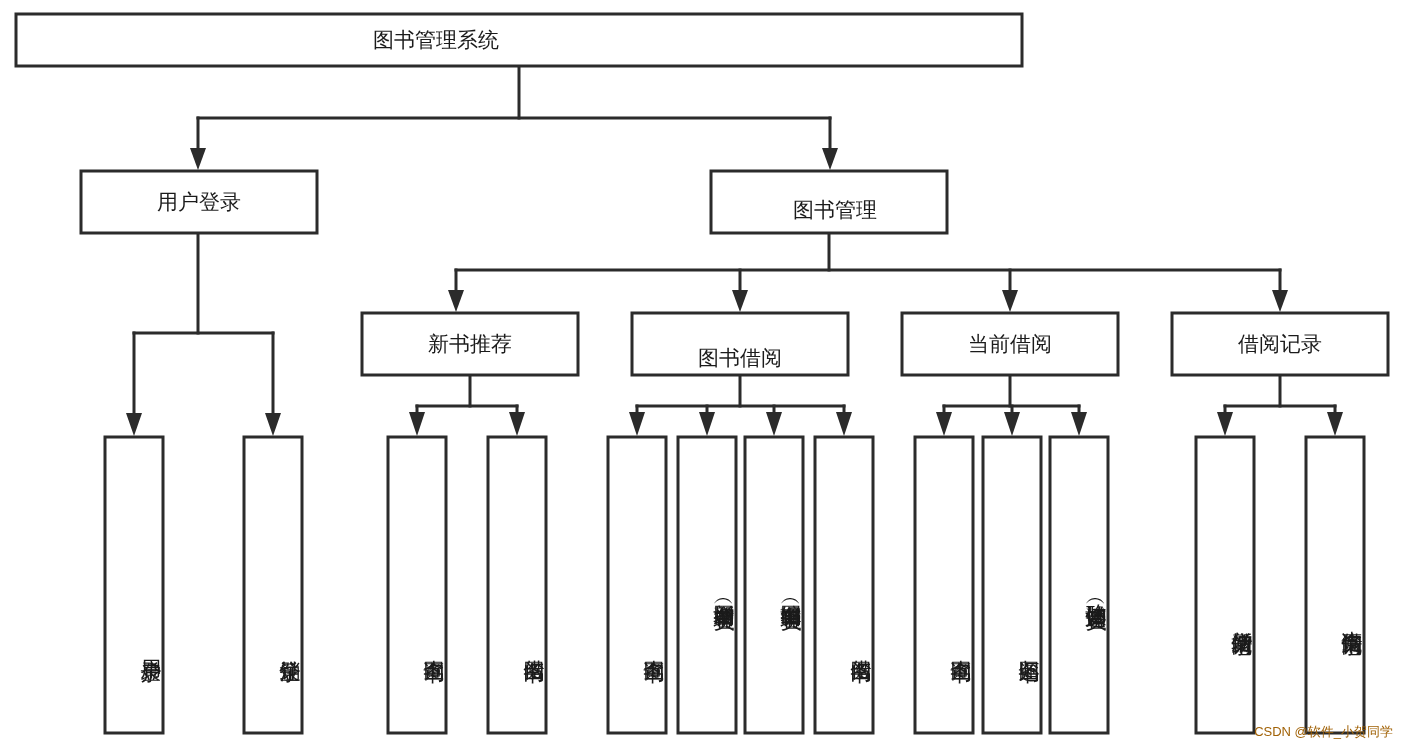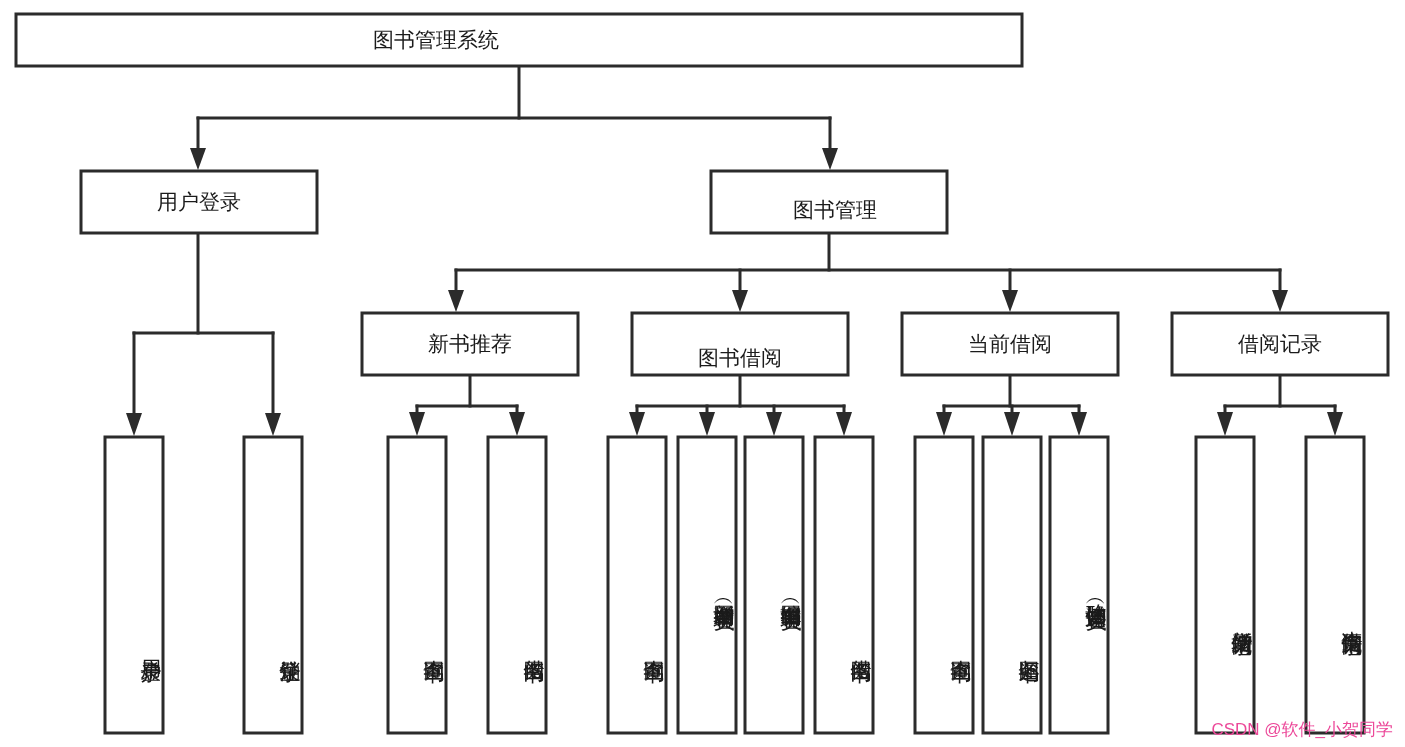--- a/index.html
+++ b/index.html
@@ -62,22 +62,22 @@
     justify-content: center;
     font-size: 21px;
     color: #1b1b1b;
     white-space: nowrap;
     pointer-events: none;
   }
   #watermark {
     position: absolute;
     right: 12px;
     bottom: 6px;
-    font-size: 17px;
-    color: #ec4899;
+    font-size: 13px;
+    color: #a16207;
     font-family: "Liberation Sans", "DejaVu Sans", sans-serif;
     white-space: nowrap;
   }
 </style>
 </head>
 <body>
 
 <div id="diagram-root">
 
   <svg id="flowchart" viewBox="0 0 1405 747">

